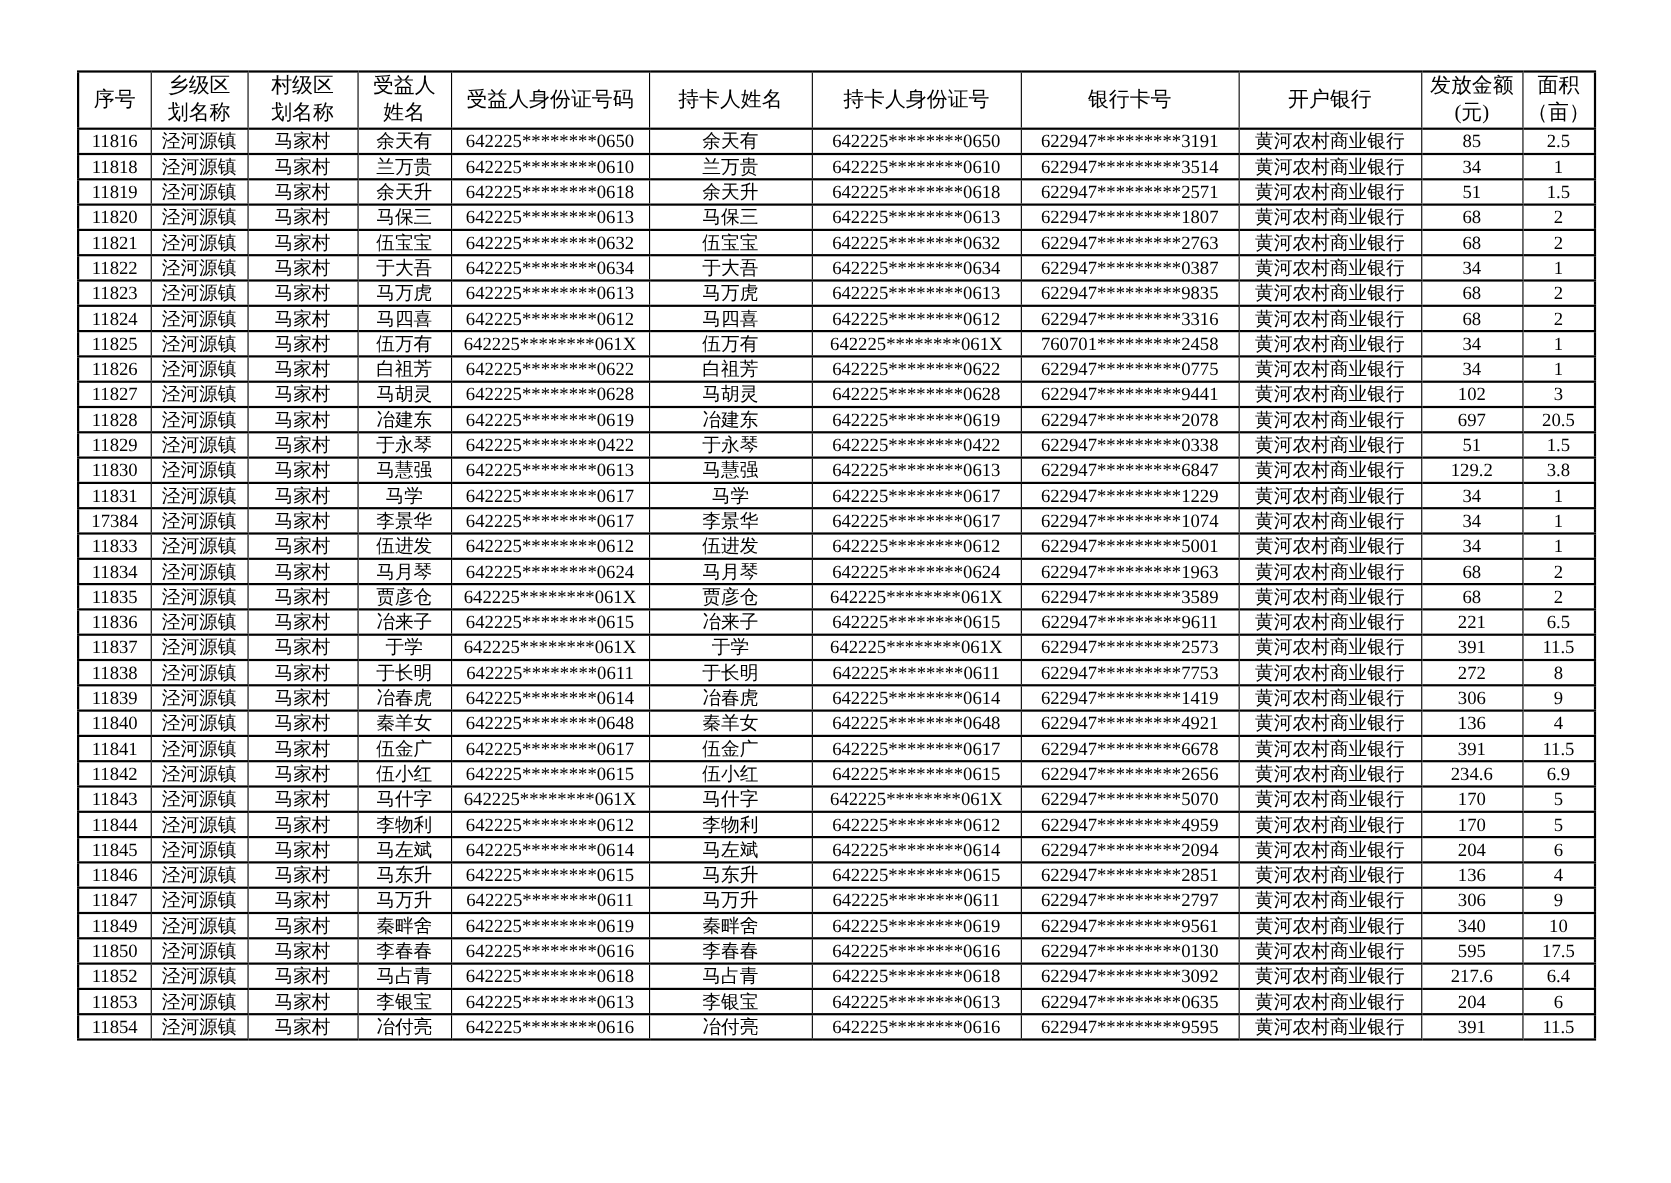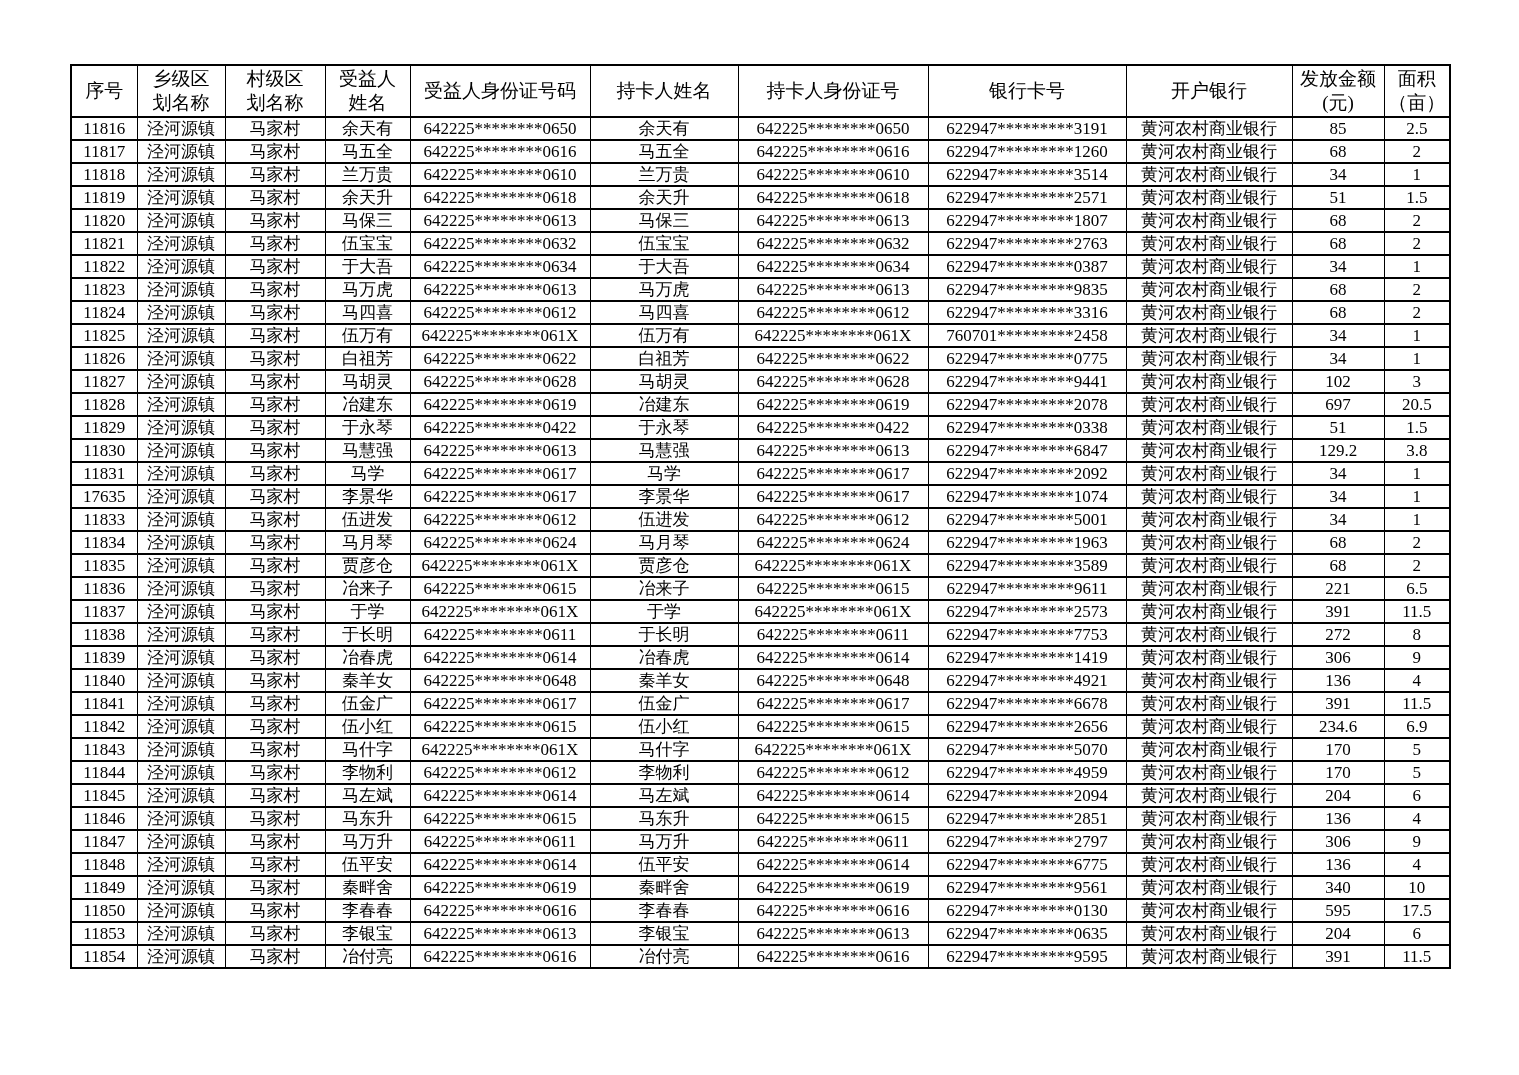--- a/index.html
+++ b/index.html
@@ -115,33 +115,20 @@
             <td>余天有</td>
             <td>642225********0650</td>
             <td>余天有</td>
             <td>642225********0650</td>
             <td>622947*********3191</td>
             <td>黄河农村商业银行</td>
             <td>85</td>
             <td>2.5</td>
           </tr>
           <tr>
-            <td>11817</td>
-            <td>泾河源镇</td>
-            <td>马家村</td>
-            <td>马五全</td>
-            <td>642225********0616</td>
-            <td>马五全</td>
-            <td>642225********0616</td>
-            <td>622947*********1260</td>
-            <td>黄河农村商业银行</td>
-            <td>68</td>
-            <td>2</td>
-          </tr>
-          <tr>
             <td>11818</td>
             <td>泾河源镇</td>
             <td>马家村</td>
             <td>兰万贵</td>
             <td>642225********0610</td>
             <td>兰万贵</td>
             <td>642225********0610</td>
             <td>622947*********3514</td>
             <td>黄河农村商业银行</td>
             <td>34</td>
@@ -304,27 +291,27 @@
             <td>3.8</td>
           </tr>
           <tr>
             <td>11831</td>
             <td>泾河源镇</td>
             <td>马家村</td>
             <td>马学</td>
             <td>642225********0617</td>
             <td>马学</td>
             <td>642225********0617</td>
-            <td>622947*********2092</td>
-            <td>黄河农村商业银行</td>
-            <td>34</td>
-            <td>1</td>
-          </tr>
-          <tr>
-            <td>17635</td>
+            <td>622947*********1229</td>
+            <td>黄河农村商业银行</td>
+            <td>34</td>
+            <td>1</td>
+          </tr>
+          <tr>
+            <td>17384</td>
             <td>泾河源镇</td>
             <td>马家村</td>
             <td>李景华</td>
             <td>642225********0617</td>
             <td>李景华</td>
             <td>642225********0617</td>
             <td>622947*********1074</td>
             <td>黄河农村商业银行</td>
             <td>34</td>
             <td>1</td>
@@ -518,33 +505,20 @@
             <td>马万升</td>
             <td>642225********0611</td>
             <td>马万升</td>
             <td>642225********0611</td>
             <td>622947*********2797</td>
             <td>黄河农村商业银行</td>
             <td>306</td>
             <td>9</td>
           </tr>
           <tr>
-            <td>11848</td>
-            <td>泾河源镇</td>
-            <td>马家村</td>
-            <td>伍平安</td>
-            <td>642225********0614</td>
-            <td>伍平安</td>
-            <td>642225********0614</td>
-            <td>622947*********6775</td>
-            <td>黄河农村商业银行</td>
-            <td>136</td>
-            <td>4</td>
-          </tr>
-          <tr>
             <td>11849</td>
             <td>泾河源镇</td>
             <td>马家村</td>
             <td>秦畔舍</td>
             <td>642225********0619</td>
             <td>秦畔舍</td>
             <td>642225********0619</td>
             <td>622947*********9561</td>
             <td>黄河农村商业银行</td>
             <td>340</td>
@@ -555,20 +529,33 @@
             <td>泾河源镇</td>
             <td>马家村</td>
             <td>李春春</td>
             <td>642225********0616</td>
             <td>李春春</td>
             <td>642225********0616</td>
             <td>622947*********0130</td>
             <td>黄河农村商业银行</td>
             <td>595</td>
             <td>17.5</td>
+          </tr>
+          <tr>
+            <td>11852</td>
+            <td>泾河源镇</td>
+            <td>马家村</td>
+            <td>马占青</td>
+            <td>642225********0618</td>
+            <td>马占青</td>
+            <td>642225********0618</td>
+            <td>622947*********3092</td>
+            <td>黄河农村商业银行</td>
+            <td>217.6</td>
+            <td>6.4</td>
           </tr>
           <tr>
             <td>11853</td>
             <td>泾河源镇</td>
             <td>马家村</td>
             <td>李银宝</td>
             <td>642225********0613</td>
             <td>李银宝</td>
             <td>642225********0613</td>
             <td>622947*********0635</td>

